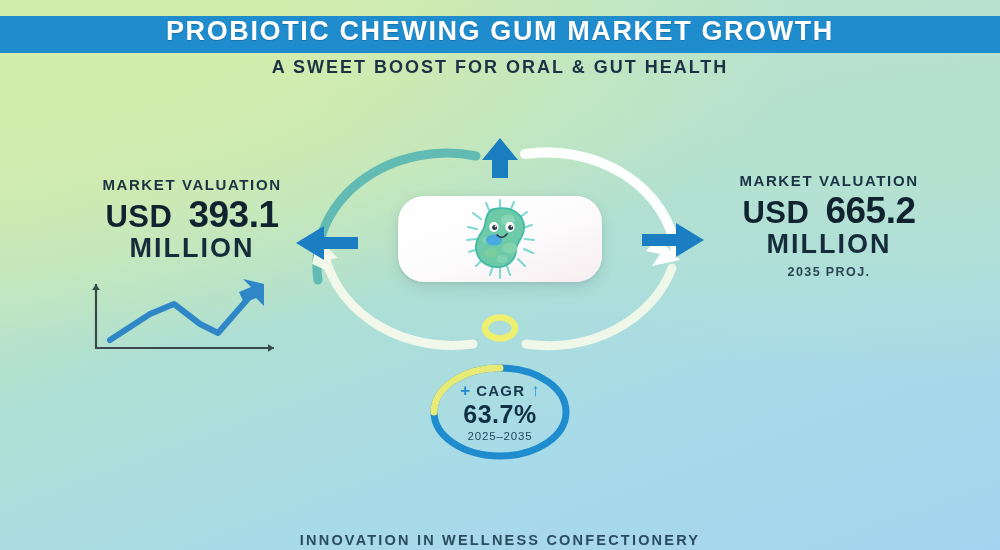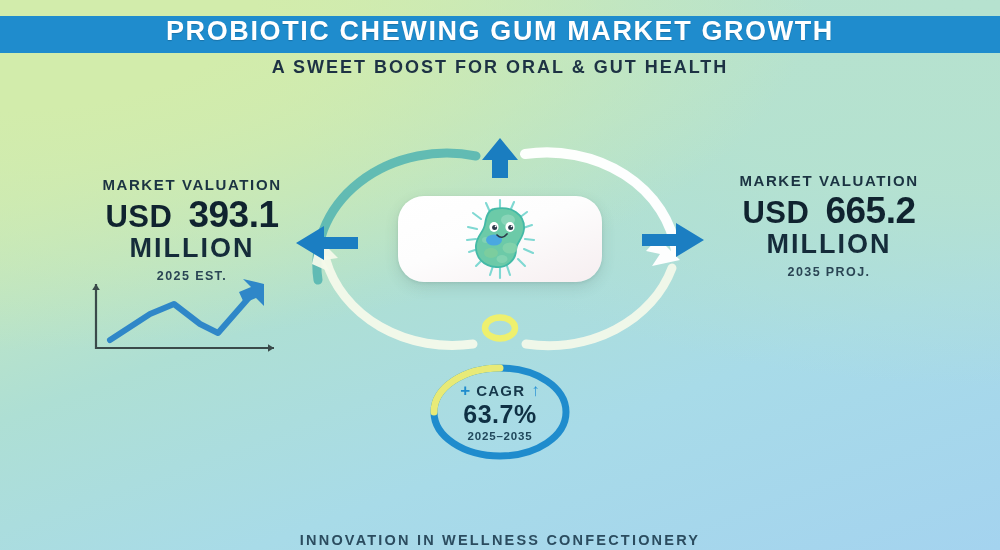--- a/index.html
+++ b/index.html
@@ -65,21 +65,21 @@
   .cagr-text{
     position:absolute;left:420px;top:358px;width:160px;height:108px;
     display:flex;flex-direction:column;align-items:center;justify-content:center;
     color:#123549;
   }
   .cagr-row{display:flex;align-items:center;gap:6px;}
   .cagr-plus{color:#1f8ccd;font-size:17px;font-weight:bold;line-height:1;}
   .cagr-word{font-size:15px;font-weight:bold;letter-spacing:1.2px;color:#16384b;}
   .cagr-arrow{color:#2a93d6;font-size:17px;line-height:1;}
   .cagr-value{font-size:25px;font-weight:bold;letter-spacing:.5px;margin-top:1px;color:#0f3044;}
-  .cagr-years{font-size:11.5px;font-weight:bold;letter-spacing:.8px;margin-top:1px;color:#21485c;}
+  .cagr-years{font-size:11.5px;font-weight:normal;letter-spacing:.8px;margin-top:1px;color:#21485c;}
 
   
   .footer{
     position:absolute;left:0;top:532px;width:1000px;text-align:center;
     color:#2b4c5f;font-size:14.5px;font-weight:bold;letter-spacing:2.2px;
   }
 </style>
 </head>
 <body>
 
@@ -90,21 +90,20 @@
   </div>
   <div class="subtitle">A SWEET BOOST FOR ORAL &amp; GUT HEALTH</div>
 
   <div class="val val-left">
     <div class="val-label">MARKET VALUATION</div>
     <div class="val-amount">
       <span class="val-usd">USD</span>
       <span class="val-num">393.1</span>
     </div>
     <div class="val-unit">MILLION</div>
-    <div class="val-note">2025 EST.</div>
   </div>
 
   <svg class="mini-chart" viewBox="0 0 210 90">
 
     <g>
       <path d="M18 8 L18 72 L196 72" fill="none" stroke="#3a4a4a" stroke-width="2.2"></path>
       <path d="M18 8 L14.2 14 L21.8 14 Z" fill="#3a4a4a"></path>
       <path d="M196 72 L190 68.3 L190 75.7 Z" fill="#3a4a4a"></path>
     </g>
 

